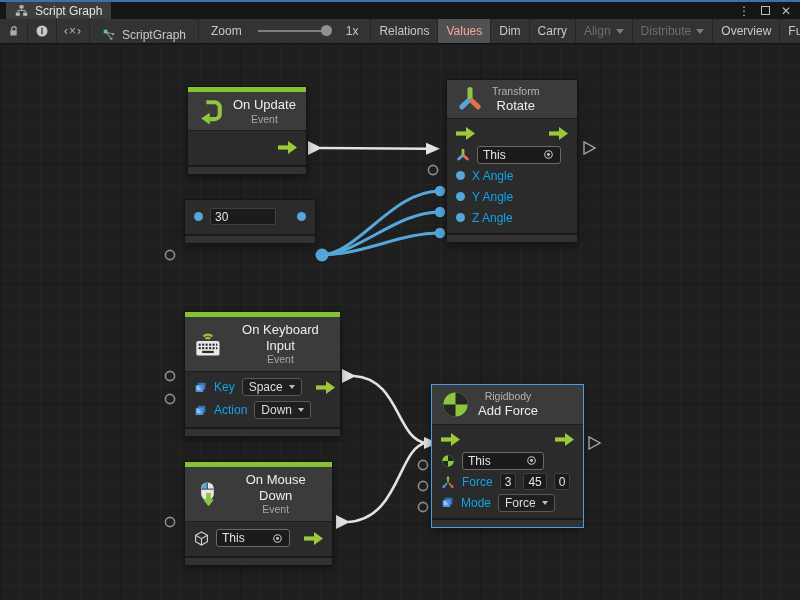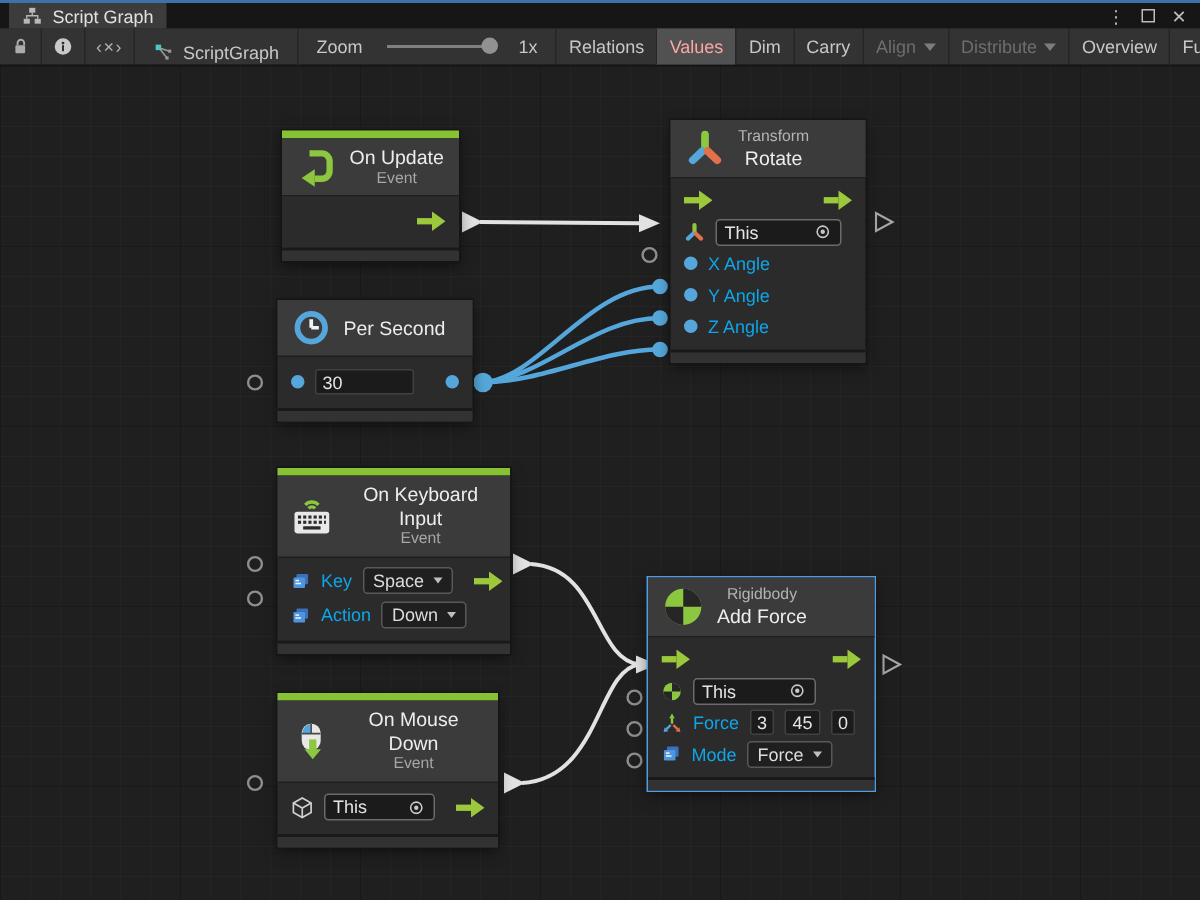--- a/index.html
+++ b/index.html
@@ -261,27 +261,20 @@
           </div>
         <div class="prow">
             <span class="dot"></span>
             <span class="plabel">Z Angle</span>
           </div>
       </div>
       <div class="nfoot"></div>
     </div>
 
     <div class="node" style="left:185px; top:156px; width:130px;">
-      <div class="nhead">
-        <svg width="27" height="27" viewBox="0 0 24 24">
-            <circle cx="12" cy="12" r="8.2" fill="none" stroke="#55A7DB" stroke-width="3.4"></circle>
-            <path d="M12 12 V7 M12 12 H16.5" stroke="#EAF4FB" stroke-width="2.2" fill="none"></path>
-          </svg>
-        <div class="ntitle">Per Second</div>
-      </div>
       <div class="nbody">
         <div class="prow tall">
           <span class="dot"></span>
           <span class="numbox" style="width:66px; justify-content:flex-start;">
               <span>30</span>
             </span>
           <span class="spacer"></span>
           <span class="dot"></span>
         </div>
       </div>

